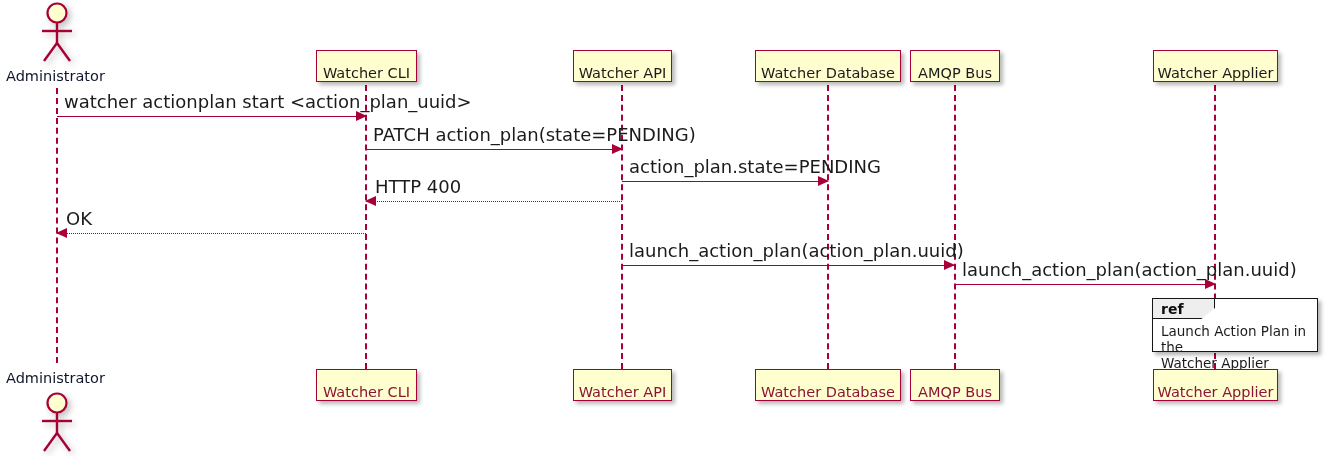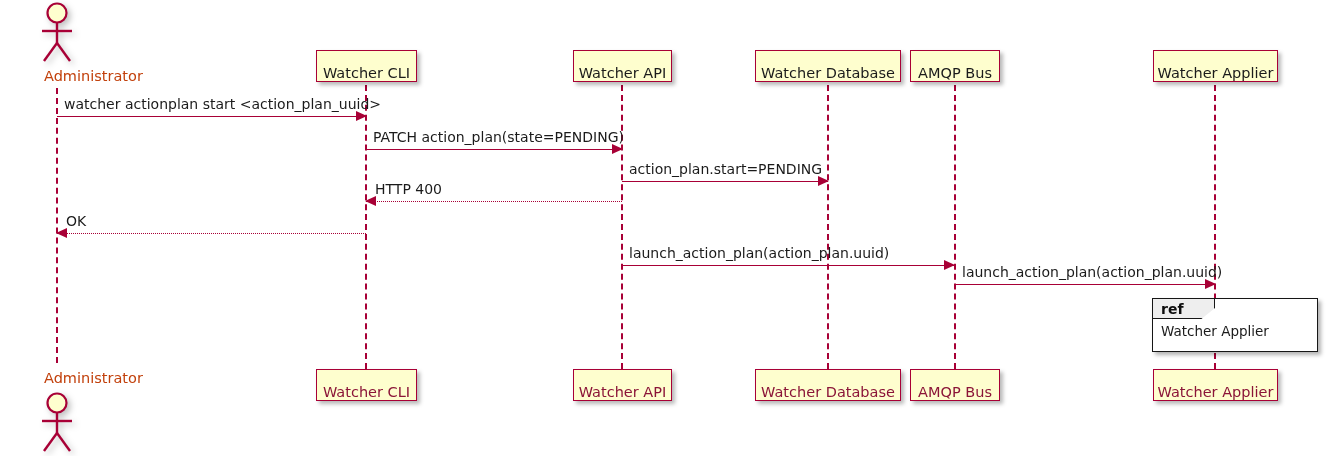--- a/index.html
+++ b/index.html
@@ -12,33 +12,33 @@
   
   .pbox{position:absolute;background:#FEFECE;border:1.5px solid #A80036;
         box-sizing:border-box;display:flex;align-items:flex-end;justify-content:center;
         font-size:14.5px;color:#1b1b1b;white-space:nowrap;
         box-shadow:3px 3px 4px rgba(0,0,0,.28);}
   .pbox.bottom{color:#8B1538;}
 
   
   .actor{position:absolute;}
   .actor svg{display:block;filter:drop-shadow(3px 3px 3px rgba(0,0,0,.25));}
-  .actor-label{position:absolute;font-size:14.5px;color:#c2410c;white-space:nowrap;margin-left:38px;}
+  .actor-label{position:absolute;font-size:14.5px;color:#0f172a;white-space:nowrap;}
 
   
   .msg{position:absolute;height:0;}
   .msg .line{position:absolute;left:0;top:0;width:100%;height:0;
              border-top:1.6px solid #A80036;}
   .msg.dotted .line{border-top:1.6px dotted #A80036;}
   .msg .head{position:absolute;top:-5px;width:0;height:0;}
   .msg.right .head{right:-1px;border-top:5px solid transparent;
                    border-bottom:5px solid transparent;border-left:11px solid #A80036;}
   .msg.left .head{left:-1px;border-top:5px solid transparent;
                   border-bottom:5px solid transparent;border-right:11px solid #A80036;}
-  .msg .label{position:absolute;bottom:4px;font-size:14px;color:#1b1b1b;
+  .msg .label{position:absolute;bottom:4px;font-size:18px;color:#1b1b1b;
               white-space:nowrap;}
   .msg.right .label{left:7px;}
   .msg.left .label{left:9px;}
 
   
   .ref{position:absolute;background:#ffffff;border:1.6px solid #161616;
        box-sizing:border-box;box-shadow:3px 3px 4px rgba(0,0,0,.30);}
   .ref-tab{position:absolute;left:0;top:0;height:20px;background:#EEEEEE;
            border-right:1.6px solid #161616;border-bottom:1.6px solid #161616;
            box-sizing:border-box;display:flex;align-items:center;
@@ -94,21 +94,21 @@
 
   <div class="msg right" style="left:366px;top:149px;width:256px;">
     <div class="line"></div>
     <div class="head"></div>
     <div class="label">PATCH action_plan(state=PENDING)</div>
   </div>
 
   <div class="msg right" style="left:622px;top:181px;width:206px;">
     <div class="line"></div>
     <div class="head"></div>
-    <div class="label">action_plan.start=PENDING</div>
+    <div class="label">action_plan.state=PENDING</div>
   </div>
 
   <div class="msg left dotted" style="left:366px;top:201px;width:256px;">
     <div class="line"></div>
     <div class="head"></div>
     <div class="label">HTTP 400</div>
   </div>
 
   <div class="msg left dotted" style="left:57px;top:233px;width:309px;">
     <div class="line"></div>
@@ -126,20 +126,21 @@
     <div class="line"></div>
     <div class="head"></div>
     <div class="label">launch_action_plan(action_plan.uuid)</div>
   </div>
 
   <div class="ref" style="left:1152px;top:298px;width:166px;height:54px;">
     <div class="ref-tab" style="width:62px;">
       <span>ref</span>
     </div>
     <div class="ref-body">
+      <div>Launch Action Plan in the</div>
       <div>Watcher Applier</div>
     </div>
   </div>
 
   <div class="pbox bottom" style="left:316px;top:369px;width:101px;height:32px;">
     <span>Watcher CLI</span>
   </div>
   <div class="pbox bottom" style="left:573px;top:369px;width:99px;height:32px;">
     <span>Watcher API</span>
   </div>

